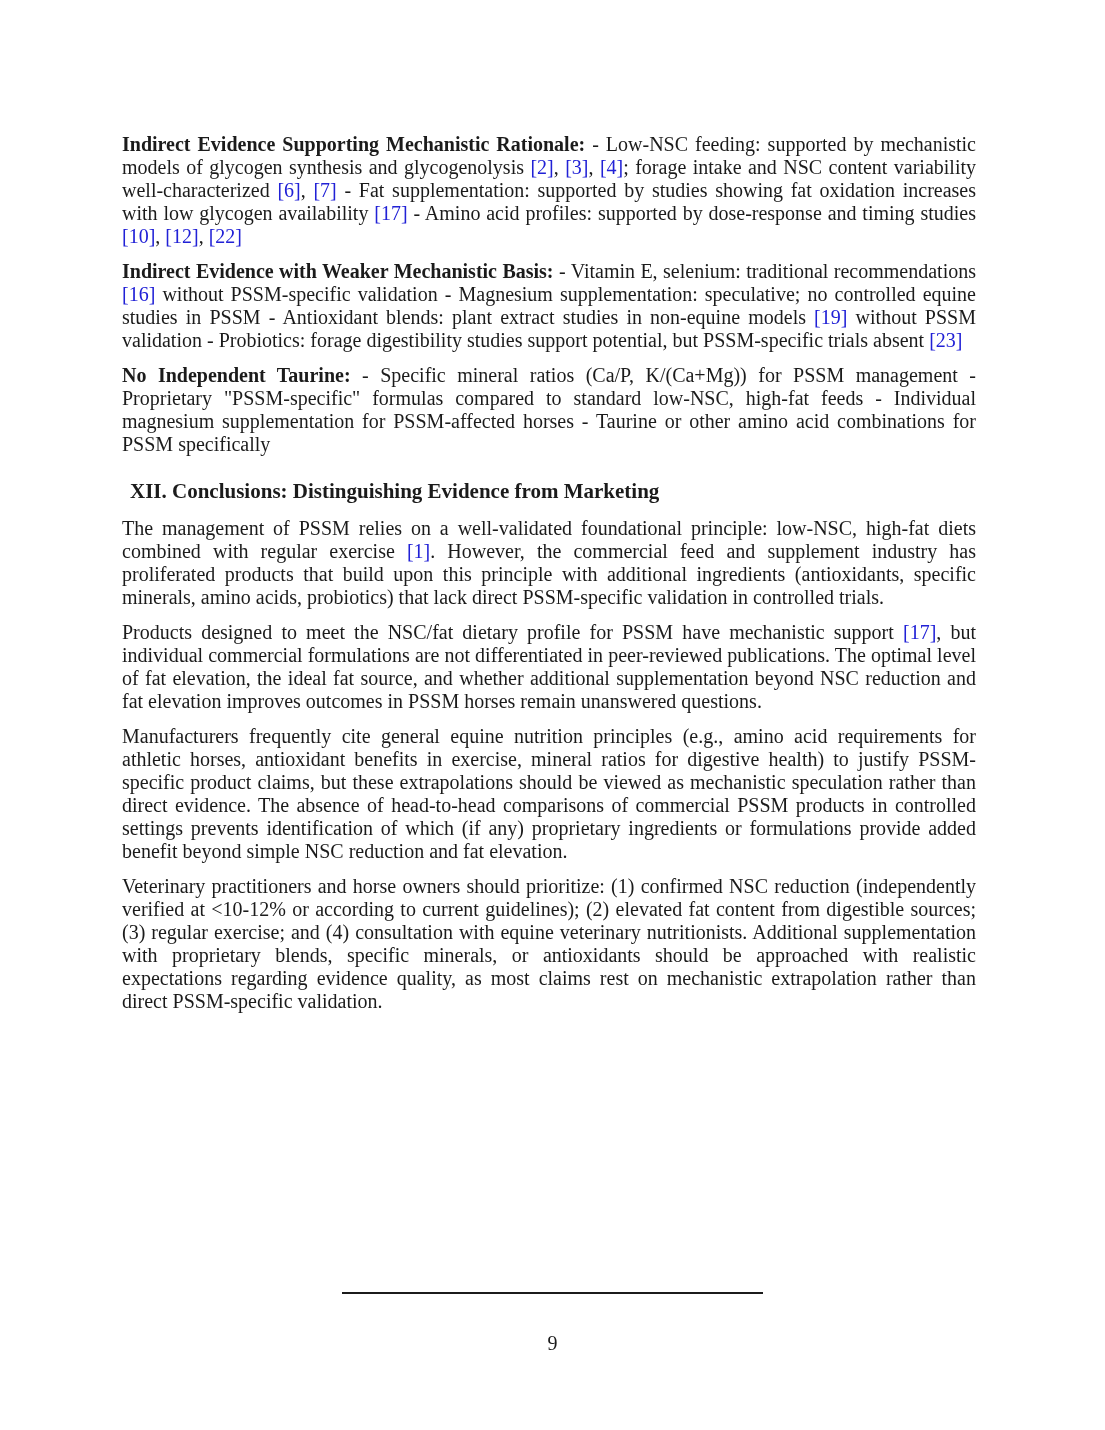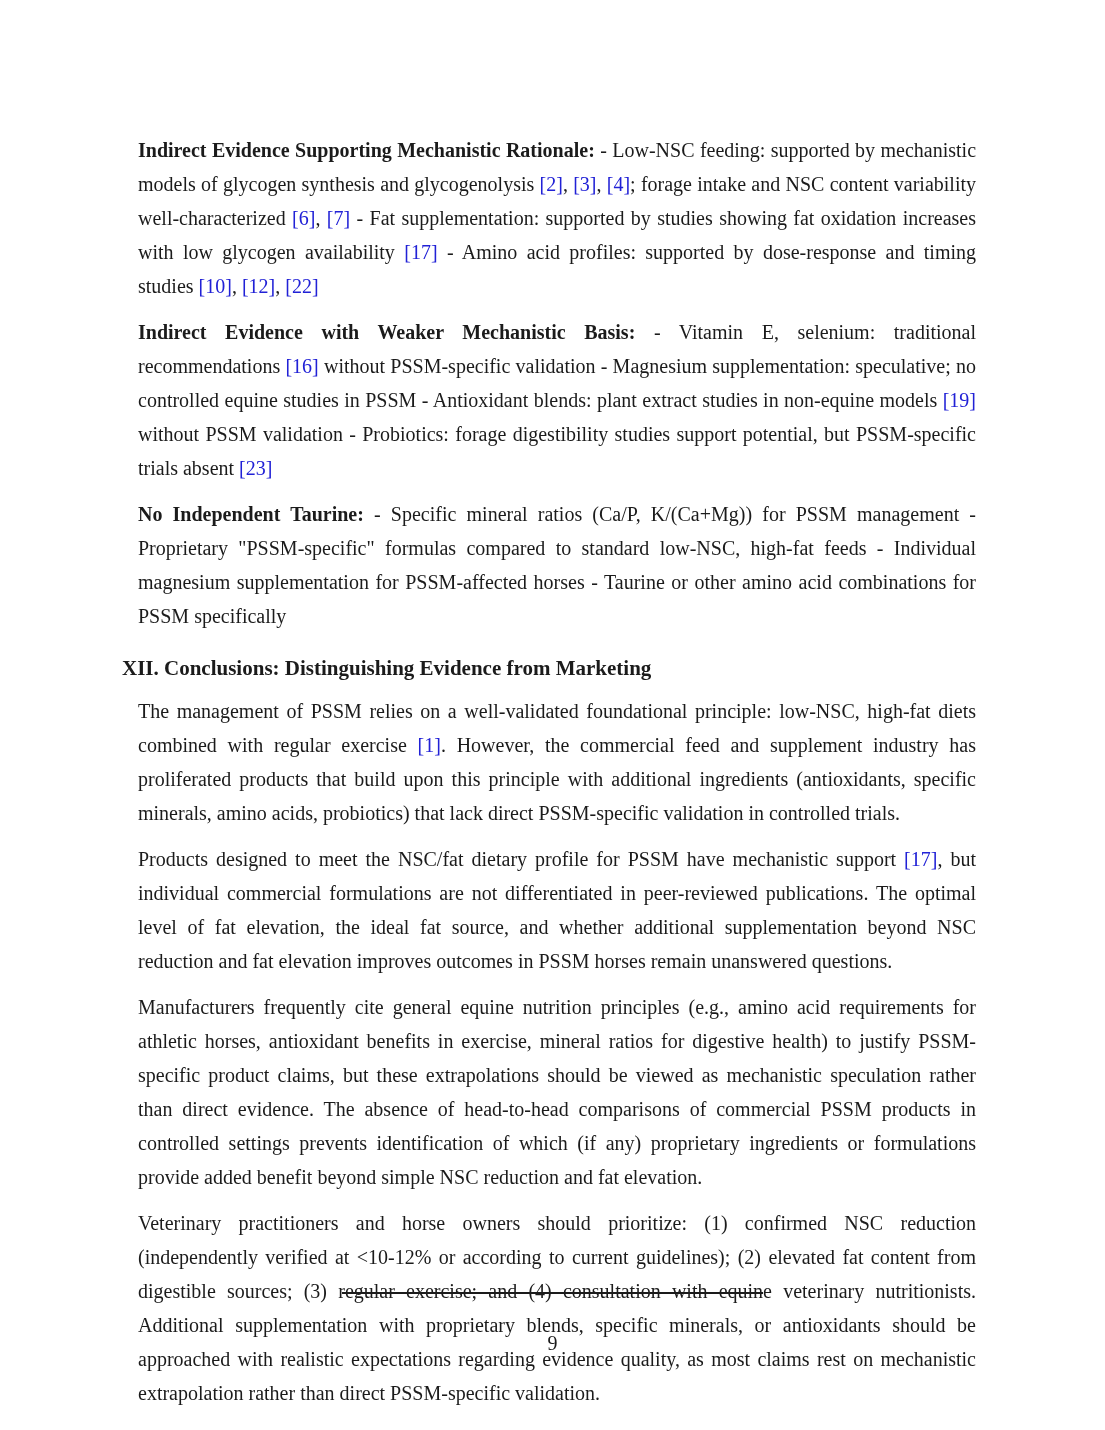--- a/index.html
+++ b/index.html
@@ -15,32 +15,32 @@
     color: #1b1b1b;
     overflow: hidden;
   }
   .textblock {
     position: absolute;
     left: 122px;
     top: 133px;
     width: 854px;
   }
   .textblock p {
-    margin: 0 0 12px 16px;
+    margin: 0 0 12px 0;
     font-size: 20px;
-    line-height: 34px;
+    line-height: 23px;
     text-align: justify;
     hyphens: auto;
     -webkit-hyphens: auto;
   }
   .textblock p b.lead {
     font-weight: bold;
   }
   .textblock h2 {
-    margin: 22px 0 12px 0;
+    margin: 22px 0 12px 8px;
     font-size: 21px;
     line-height: 27px;
     font-weight: bold;
     text-align: left;
   }
   a.cite {
     color: var(--link-color, #2121d6);
     text-decoration: none;
     cursor: pointer;
   }

